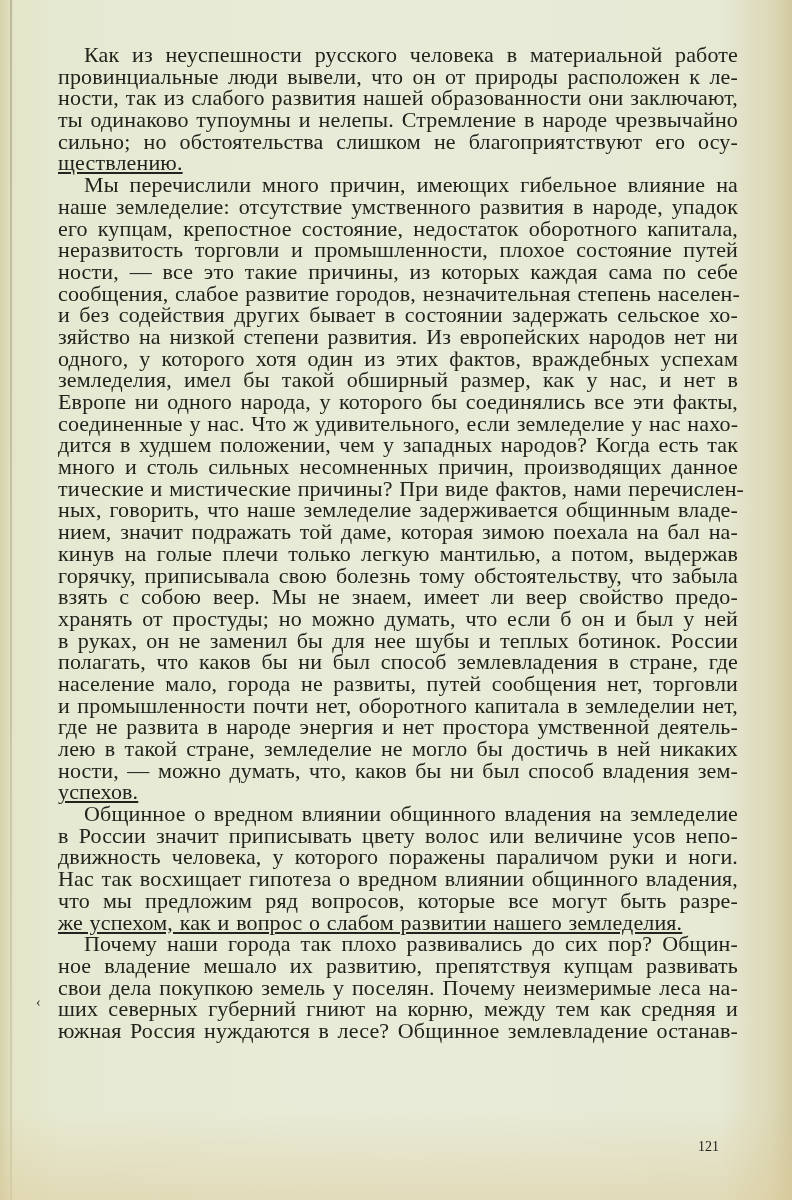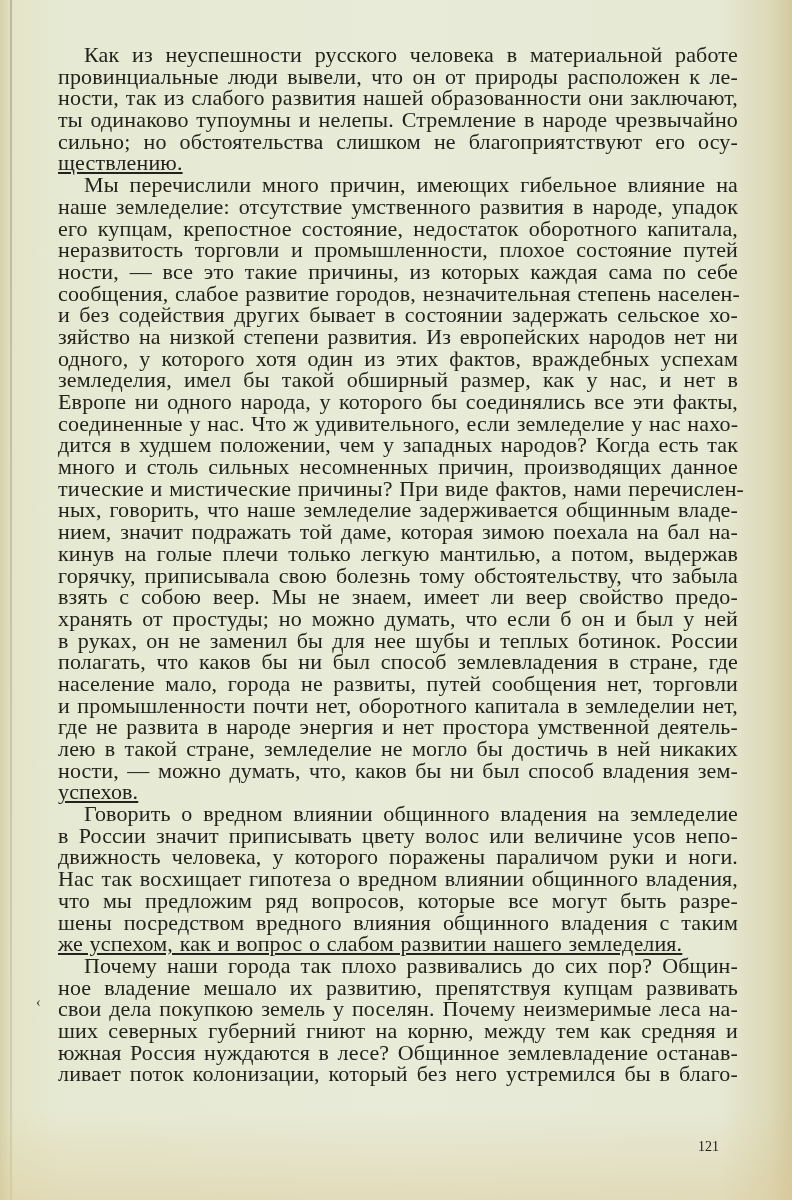--- a/index.html
+++ b/index.html
@@ -77,32 +77,30 @@
     <span class="line">в руках, он не заменил бы для нее шубы и теплых ботинок. России</span>
     <span class="line">полагать, что каков бы ни был способ землевладения в стране, где</span>
     <span class="line">население мало, города не развиты, путей сообщения нет, торговли</span>
     <span class="line">и промышленности почти нет, оборотного капитала в земледелии нет,</span>
     <span class="line">где не развита в народе энергия и нет простора умственной деятель-</span>
     <span class="line">лею в такой стране, земледелие не могло бы достичь в ней никаких</span>
     <span class="line">ности, — можно думать, что, каков бы ни был способ владения зем-</span>
     <span class="line last">успехов.</span>
   </div>
   <div>
-    <span class="line indent">Говорить о вредном влиянии общинного владения на земледелие</span>
+    <span class="line indent">Общинное о вредном влиянии общинного владения на земледелие</span>
     <span class="line">в России значит приписывать цвету волос или величине усов непо-</span>
     <span class="line">движность человека, у которого поражены параличом руки и ноги.</span>
     <span class="line">Нас так восхищает гипотеза о вредном влиянии общинного владения,</span>
     <span class="line">что мы предложим ряд вопросов, которые все могут быть разре-</span>
-    <span class="line">шены посредством вредного влияния общинного владения с таким</span>
     <span class="line last">же успехом, как и вопрос о слабом развитии нашего земледелия.</span>
   </div>
   <div>
     <span class="line indent">Почему наши города так плохо развивались до сих пор? Общин-</span>
     <span class="line">ное владение мешало их развитию, препятствуя купцам развивать</span>
     <span class="line">свои дела покупкою земель у поселян. Почему неизмеримые леса на-</span>
     <span class="line">ших северных губерний гниют на корню, между тем как средняя и</span>
     <span class="line">южная Россия нуждаются в лесе? Общинное землевладение останав-</span>
-    <span class="line">ливает поток колонизации, который без него устремился бы в благо-</span>
   </div>
 </div>
 
 <span class="mark">‹</span>
 <div class="page-number">121</div>
 
 </body></html>

